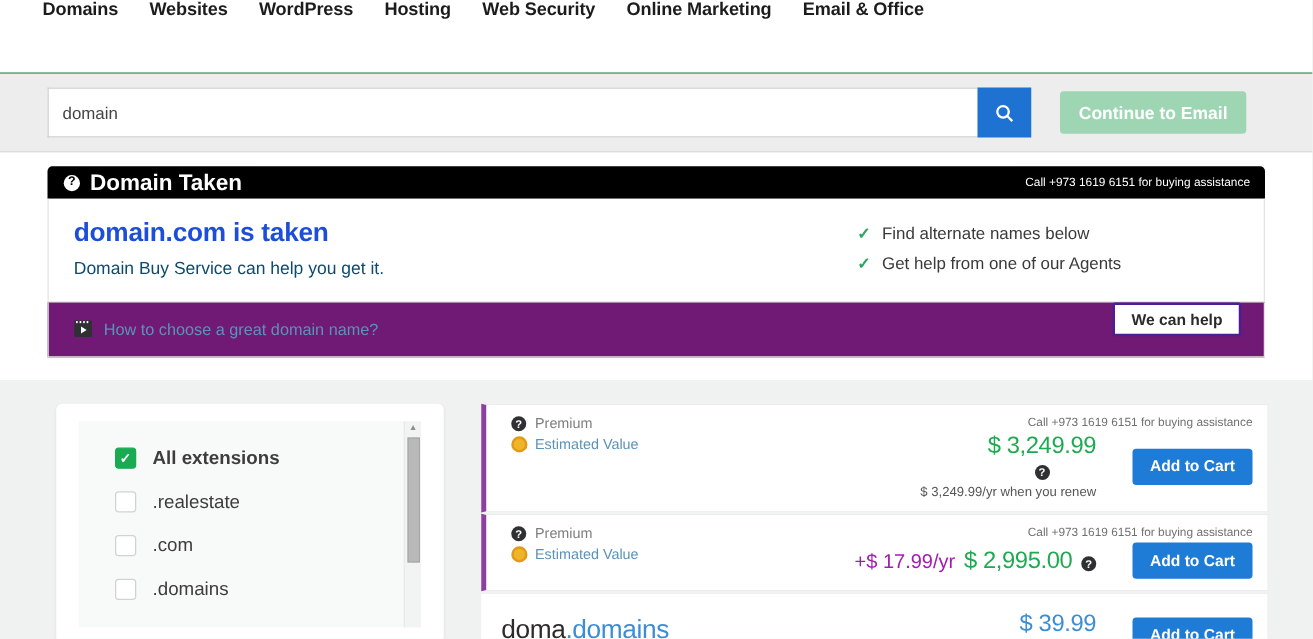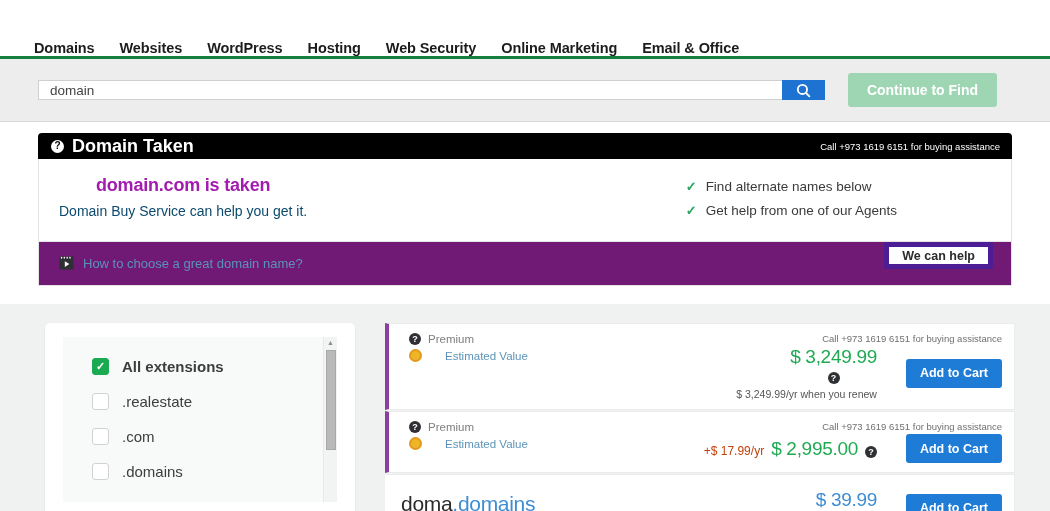--- a/index.html
+++ b/index.html
@@ -9,23 +9,23 @@
     font-family: "Liberation Sans", sans-serif;
     background: #eff2f1;
     color: #333333;
   }
 
   
   .topnav {
     height: 59px;
     background: #ffffff;
     display: flex;
-    align-items: flex-end;
+    align-items: flex-start;
     padding: 0 28px 0 34px;
-    border-bottom: 3px solid #15803d;
+    border-bottom: 1px solid #15803d;
   }
   .nav-links { display: flex; align-items: center; gap: 25px; }
   .nav-link {
     font-size: 14.5px;
     font-weight: bold;
     color: #1c1c1c;
     white-space: nowrap;
     cursor: pointer;
     letter-spacing: -0.1px;
   }
@@ -40,21 +40,21 @@
   }
 
   
   .searchrow {
     height: 63px;
     background: #ededed;
     border-bottom: 1px solid #d8d8d8;
     display: flex; align-items: center;
     padding: 0 38px;
   }
-  .search-wrap { display: flex; width: 787px; height: 20px; }
+  .search-wrap { display: flex; width: 787px; height: 40px; }
   .search-input {
     flex: 1;
     border: 1px solid #cfcfcf;
     border-right: none;
     background: #ffffff;
     font-size: 13.5px;
     font-family: "Liberation Sans", sans-serif;
     padding: 0 11px;
     color: #444444;
     outline: none;
@@ -106,21 +106,21 @@
   }
   .qmark.dark { background: #2e3033; color: #ffffff; width: 12px; height: 12px; font-size: 9px; }
 
   .taken-body {
     border: 1px solid #e4e4e4;
     border-top: none;
     background: #ffffff;
     display: flex;
     padding: 16px 18px 14px 20px;
   }
-  .taken-title { font-size: 18px; font-weight: bold; color: #a21caf; letter-spacing: -0.2px; text-align: center; }
+  .taken-title { font-size: 21px; font-weight: bold; color: #1d4ed8; letter-spacing: -0.2px; }
   .taken-link {
     display: inline-block;
     margin-top: 7px;
     font-size: 14px;
     color: #0c4a6e;
     cursor: pointer;
   }
   .taken-right { margin-left: auto; padding-right: 96px; padding-top: 4px; }
   .bullet { display: flex; align-items: center; gap: 9px; margin-bottom: 9px; font-size: 13.5px; color: #3a3a3a; }
   .check { color: #2aa55f; font-size: 13px; font-weight: bold; }
@@ -132,21 +132,21 @@
     height: 44px;
     display: flex; 
     padding: 0 18px 0 20px;
   }
   .video-row { display: flex; align-items: center; gap: 9px; }
   .clap { width: 15px; height: 15px; position: relative; }
   .foot-link { font-size: 13px; color: #5b93b8; text-decoration: none; cursor: pointer; }
   .help-btn {
     margin-left: auto;
     background: #ffffff;
-    border: 5px solid #4c1d95;
+    border: 2px solid #4c1d95;
     border-radius: 2px;
     height: 27px;
     padding: 0 13px;
     font-size: 12.5px;
     font-weight: bold;
     color: #2b2b2b;
     font-family: "Liberation Sans", sans-serif;
     cursor: pointer;
   }
 
@@ -225,40 +225,40 @@
     position: relative;
     padding: 9px 12px 9px 20px;
     margin-bottom: 1px;
   }
   .rcard.premium { border-left: 4px solid #8b3f9e; }
   .rcard-left { min-width: 0; }
   .prem-row { display: flex; align-items: center; gap: 7px; }
   .prem-label { font-size: 11.5px; color: #7e7e7e; }
   .dname { font-size: 21px; color: #2b2b2b; letter-spacing: -0.3px; margin-top: 3px; }
   .dname .tld { color: #3d8dd4; }
-  .est-row { display: flex; align-items: center; gap: 23px; margin-top: 4px; }
+  .est-row { display: flex; align-items: center; gap: 6px; margin-top: 4px; }
   .coin {
     width: 13px; height: 13px; border-radius: 50%;
     background: #f0b429;
     border: 2px solid #e09b1a;
     flex: none;
   }
   .est-label { font-size: 11.5px; color: #5b93b8; }
 
   .rcard-right {
     margin-left: auto;
     display: flex;
     flex-direction: column;
     align-items: flex-end;
     justify-content: center;
   }
   .phone-note { font-size: 9.5px; color: #707070; margin-bottom: 2px; }
   .price-row { display: flex; align-items: center; gap: 9px; }
   .price-inline { display: flex; align-items: baseline; gap: 7px; }
-  .price-prefix { font-size: 12px; color: #c2410c; }
+  .price-prefix { font-size: 16px; color: #a21caf; }
   .price { font-size: 19px; color: #1faa52; font-weight: normal; letter-spacing: -0.3px; }
   .price.blue { color: #3d8dd4; }
   .addcart {
     background: #1e7bd6;
     color: #ffffff;
     border: none;
     border-radius: 3px;
     height: 29px;
     padding: 0 14px;
     font-size: 12.5px;
@@ -290,21 +290,21 @@
 <div class="searchrow">
   <div class="search-wrap">
     <input class="search-input" type="text" value="domain" style="">
     <button class="search-btn">
       <svg width="17" height="17" viewBox="0 0 24 24" fill="none" stroke="#ffffff" stroke-width="2.6">
         <circle cx="10.5" cy="10.5" r="6.5"></circle>
         <line x1="15.5" y1="15.5" x2="21" y2="21"></line>
       </svg>
     </button>
   </div>
-  <button class="cart-btn">Continue to Find</button>
+  <button class="cart-btn">Continue to Email</button>
 </div>
 
 <div class="white-zone">
   <div class="panel">
 
     <div class="banner">
       <div class="banner-left">
         <span class="qmark">?</span>
         <span class="banner-title">Domain Taken</span>
       </div>

